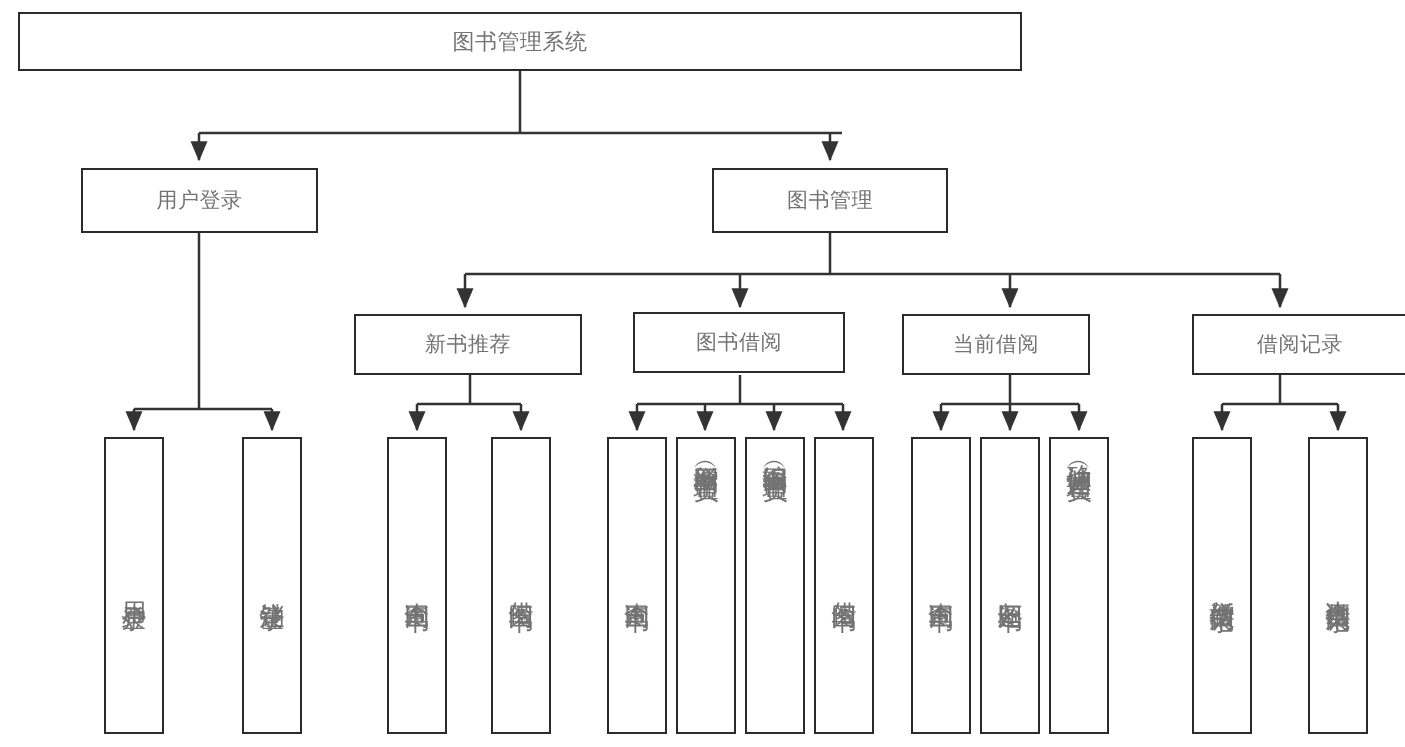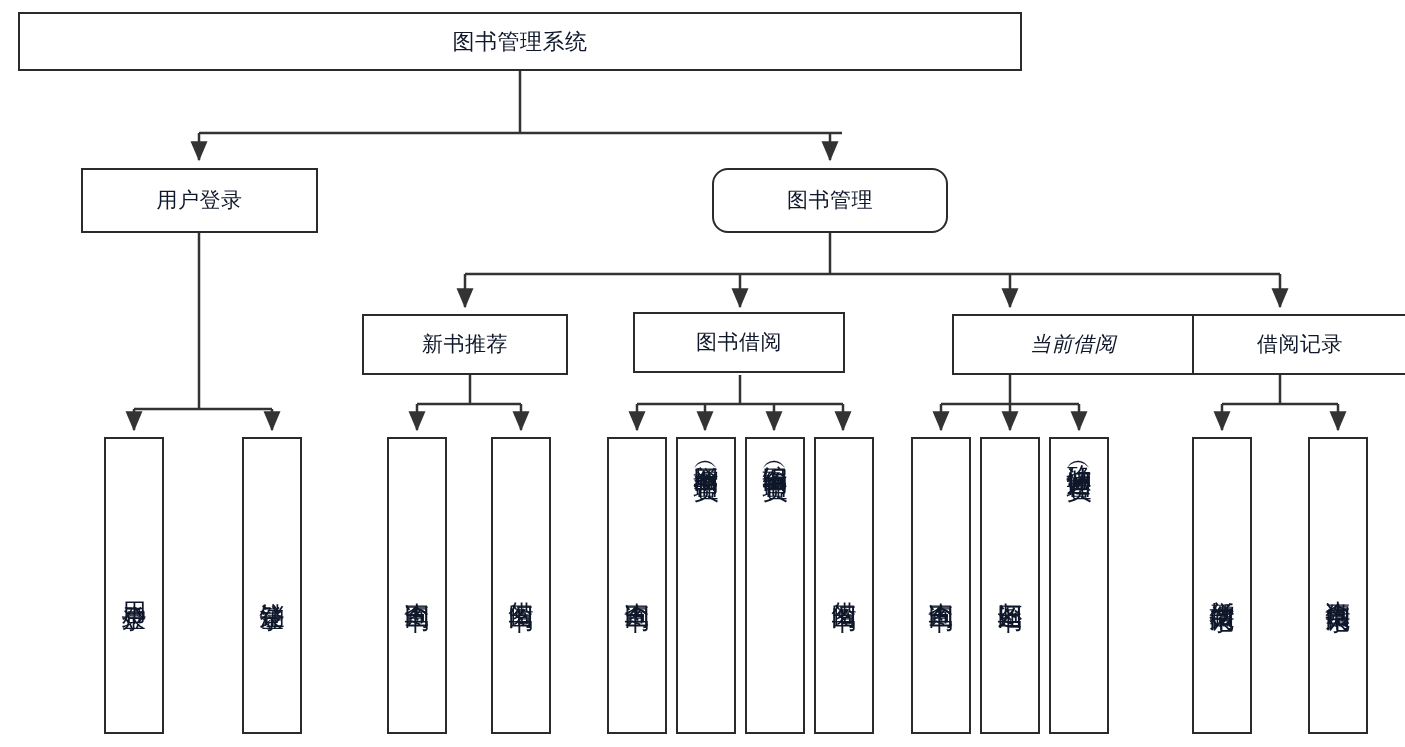--- a/index.html
+++ b/index.html
@@ -27,21 +27,21 @@
     pointer-events: none;
   }
   .node {
     position: absolute;
     box-sizing: border-box;
     background: #ffffff;
     border: 2.5px solid #2b2b2b;
     display: flex;
     align-items: center;
     justify-content: center;
-    color: #0f172a;
+    color: #737373;
     z-index: 2;
   }
   .node .label {
     display: block;
     white-space: pre;
     line-height: 1.16;
     letter-spacing: 0.5px;
   }
   
   .node.horiz .label {
@@ -135,31 +135,31 @@
     </g>
   </svg>
 
   <div class="node horiz root" style="left:18px; top:12px; width:1004px; height:59px;">
     <span class="label">图书管理系统</span>
   </div>
 
   <div class="node horiz" style="left:81px; top:168px; width:237px; height:65px;">
     <span class="label">用户登录</span>
   </div>
-  <div class="node horiz" style="left:712px; top:168px; width:236px; height:65px;border-radius:16px;">
+  <div class="node horiz" style="left:712px; top:168px; width:236px; height:65px;">
     <span class="label">图书管理</span>
   </div>
 
-  <div class="node horiz" style="left:362px; top:314px; width:206px; height:61px;">
+  <div class="node horiz" style="left:354px; top:314px; width:228px; height:61px;">
     <span class="label">新书推荐</span>
   </div>
   <div class="node horiz" style="left:633px; top:312px; width:212px; height:61px;">
     <span class="label">图书借阅</span>
   </div>
-  <div class="node horiz" style="left:952px; top:314px; width:242px; height:61px;font-style:italic;">
+  <div class="node horiz" style="left:902px; top:314px; width:188px; height:61px;">
     <span class="label">当前借阅</span>
   </div>
   <div class="node horiz" style="left:1172px; top:314px; width:216px; height:61px;margin-left:20px;">
     <span class="label">借阅记录</span>
   </div>
 
   <div class="node vert centered" style="left:104px; top:437px; width:60px; height:297px;">
     <span class="label">用户登录</span>
   </div>
   <div class="node vert centered" style="left:242px; top:437px; width:60px; height:297px;">

